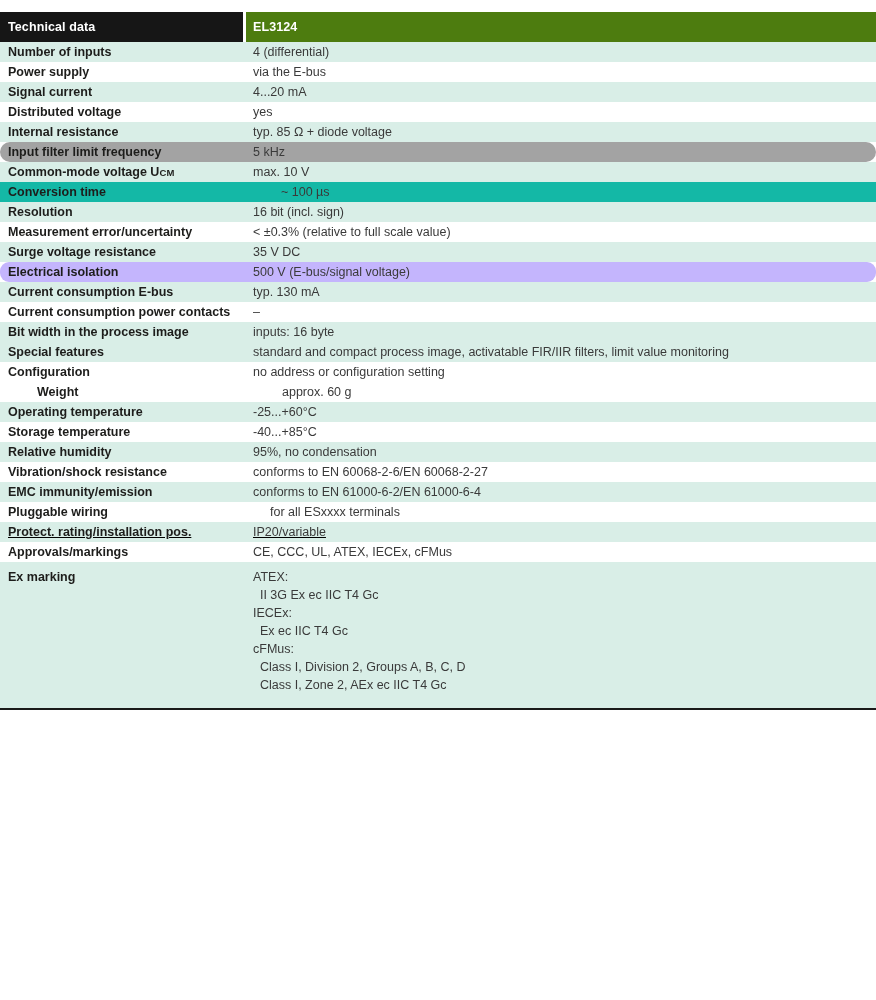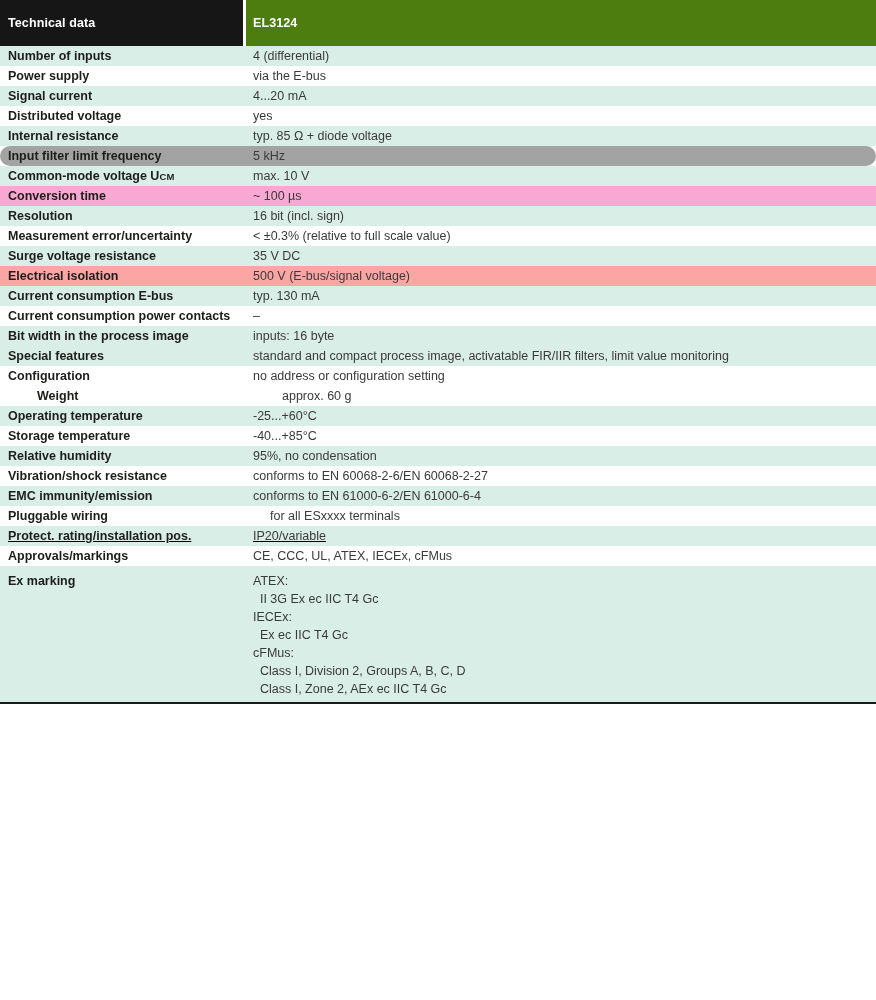--- a/index.html
+++ b/index.html
@@ -14,22 +14,23 @@
     -webkit-font-smoothing: antialiased;
   }
   .spec-table {
     width: 876px;
     border-bottom: 2px solid #1a1a1a;
     background: #ffffff;
   }
   
   .header-row {
     display: flex;
-    height: 46px;
+    height: 30px;
     background: #ffffff;
+    margin-top: 12px;
   }
   .header-cell {
     display: flex;
     align-items: center;
     box-sizing: border-box;
     color: #ffffff;
     font-size: 12.5px;
     font-weight: bold;
     letter-spacing: 0.1px;
   }
@@ -44,21 +45,21 @@
   }
   
   .row {
     display: flex;
     height: 20px;
     align-items: center;
   }
   .row.multiline {
     height: auto;
     align-items: flex-start;
-    padding: 6px 0 4px 0;
+    padding: 6px 0 14px 0;
     min-height: 126px;
   }
   .cell-label {
     box-sizing: border-box;
     width: 246px;
     padding-left: 8px;
     padding-right: 6px;
     font-size: 12.5px;
     font-weight: bold;
     color: #1d1d1b;
@@ -117,37 +118,37 @@
         <div class="cell-value">typ. 85 Ω + diode voltage</div>
       </div>
       <div class="row" style="background: #a3a3a3; border-radius: 12px;">
         <div class="cell-label">Input filter limit frequency</div>
         <div class="cell-value">5 kHz</div>
       </div>
       <div class="row" style="background: rgb(217, 238, 231);">
         <div class="cell-label">Common-mode voltage U<span class="label-small">CM</span></div>
         <div class="cell-value">max. 10 V</div>
       </div>
-      <div class="row" style="background: #f9a8d4;">
+      <div class="row" style="background: #14b8a6; gap: 28px;">
         <div class="cell-label">Conversion time</div>
         <div class="cell-value">~ 100 µs</div>
       </div>
       <div class="row" style="background: rgb(217, 238, 231);">
         <div class="cell-label">Resolution</div>
         <div class="cell-value">16 bit (incl. sign)</div>
       </div>
       <div class="row" style="background: rgb(255, 255, 255);">
         <div class="cell-label">Measurement error/uncertainty</div>
         <div class="cell-value">&lt; ±0.3% (relative to full scale value)</div>
       </div>
       <div class="row" style="background: rgb(217, 238, 231);">
         <div class="cell-label">Surge voltage resistance</div>
         <div class="cell-value">35 V DC</div>
       </div>
-      <div class="row" style="background: #fca5a5;">
+      <div class="row" style="background: #c4b5fd; border-radius: 9px;">
         <div class="cell-label">Electrical isolation</div>
         <div class="cell-value">500 V (E-bus/signal voltage)</div>
       </div>
       <div class="row" style="background: rgb(217, 238, 231);">
         <div class="cell-label">Current consumption E-bus</div>
         <div class="cell-value">typ. 130 mA</div>
       </div>
       <div class="row" style="background: rgb(255, 255, 255);">
         <div class="cell-label">Current consumption power contacts</div>
         <div class="cell-value">–</div>

